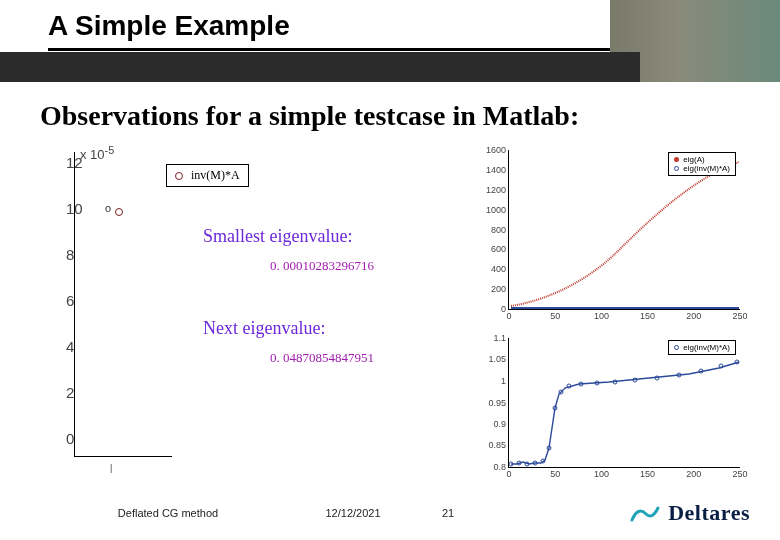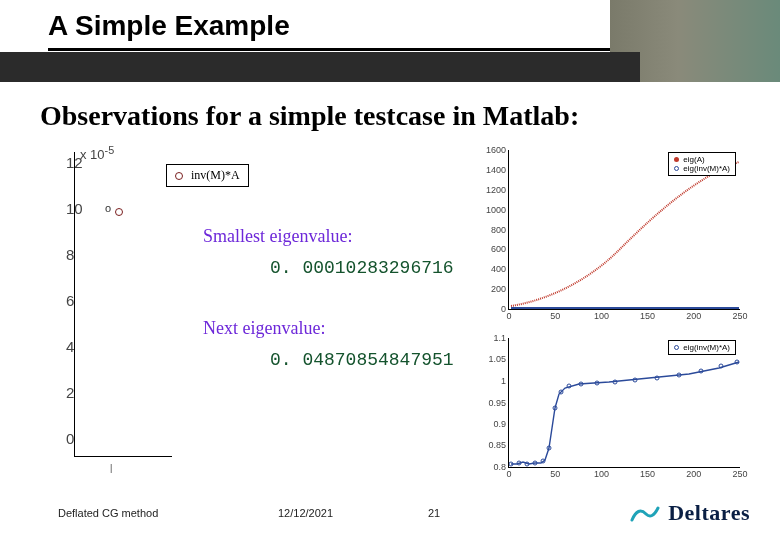--- a/index.html
+++ b/index.html
@@ -13,32 +13,32 @@
   .leftchart { position: absolute; left: 40px; top: 150px; width: 130px; height: 325px; }
   .lc-exp { position: absolute; left: 40px; top: -6px; font-size: 13px; color: #444; }
   .lc-axes { position: absolute; left: 34px; top: 2px; right: -2px; bottom: 18px; border-left: 1px solid #000; border-bottom: 1px solid #000; }
   .lc-bottomtick { position: absolute; bottom: 2px; left: 70px; font-size: 9px; color: #444; }
   .lc-y { position: absolute; left: 26px; font-size: 15px; color: #444; transform: translateY(-50%); }
   .lc-marker { position: absolute; font-size: 11px; color: #333; }
   .lc-ring { position: absolute; width: 8px; height: 8px; border: 1px solid #7a1f1f; border-radius: 50%; }
   .legendbox { position: absolute; left: 166px; top: 164px; border: 1px solid #000; padding: 3px 8px; font-size: 12px; display: flex; align-items: center; gap: 8px; font-family: 'Times New Roman', serif; }
   .legendbox .ring { width: 8px; height: 8px; border: 1px solid #7a1f1f; border-radius: 50%; display: inline-block; }
   .annot-label { position: absolute; font-family: 'Times New Roman', serif; font-size: 18px; color: #6d28d9; }
-  .annot-val { position: absolute; font-family: Liberation Mono, monospace; font-size: 18px; color: #14532d; }
+  .annot-val { position: absolute; font-family: Liberation Serif, serif; font-size: 13px; color: #a21caf; }
   .rchart { position: absolute; border-left: 1px solid #000; border-bottom: 1px solid #000; }
   .rc-top { left: 508px; top: 150px; width: 232px; height: 160px; }
   .rc-bot { left: 508px; top: 338px; width: 232px; height: 130px; }
   .r-y { position: absolute; right: 234px; font-size: 9px; color: #444; transform: translateY(-50%); }
   .r-x { position: absolute; bottom: -12px; font-size: 9px; color: #444; transform: translateX(-50%); }
   .rlegend { position: absolute; right: 4px; top: 2px; border: 1px solid #000; padding: 2px 5px; font-size: 8px; background: #fff; }
   .rlegend div { display: flex; align-items: center; gap: 4px; }
   .dot-r { width: 5px; height: 5px; background: #c0392b; border-radius: 50%; }
   .dot-b { width: 5px; height: 5px; border: 1px solid #2b4a9a; border-radius: 50%; }
   svg { position: absolute; left: 0; top: 0; }
-  .footer { position: absolute; bottom: 14px; left: 58px; right: 30px; display: flex; align-items: center; font-size: 11px; color: #222; }
+  .footer { position: absolute; bottom: 14px; left: 58px; right: 30px; display: flex; align-items: center; font-size: 11px; color: #222; text-align: center; }
   .footer .method { flex: 0 0 220px; }
   .footer .date { flex: 0 0 150px; }
   .footer .page { flex: 0 0 40px; }
   .logo { display: flex; align-items: center; gap: 8px; margin-left: auto; font-family: Liberation Serif, serif; }
   .logo svg { position: static; }
   .logo-text { font-size: 22px; font-weight: bold; color: #0a1f44; letter-spacing: 0.5px; }
 </style>
 </head>
 <body>
 

